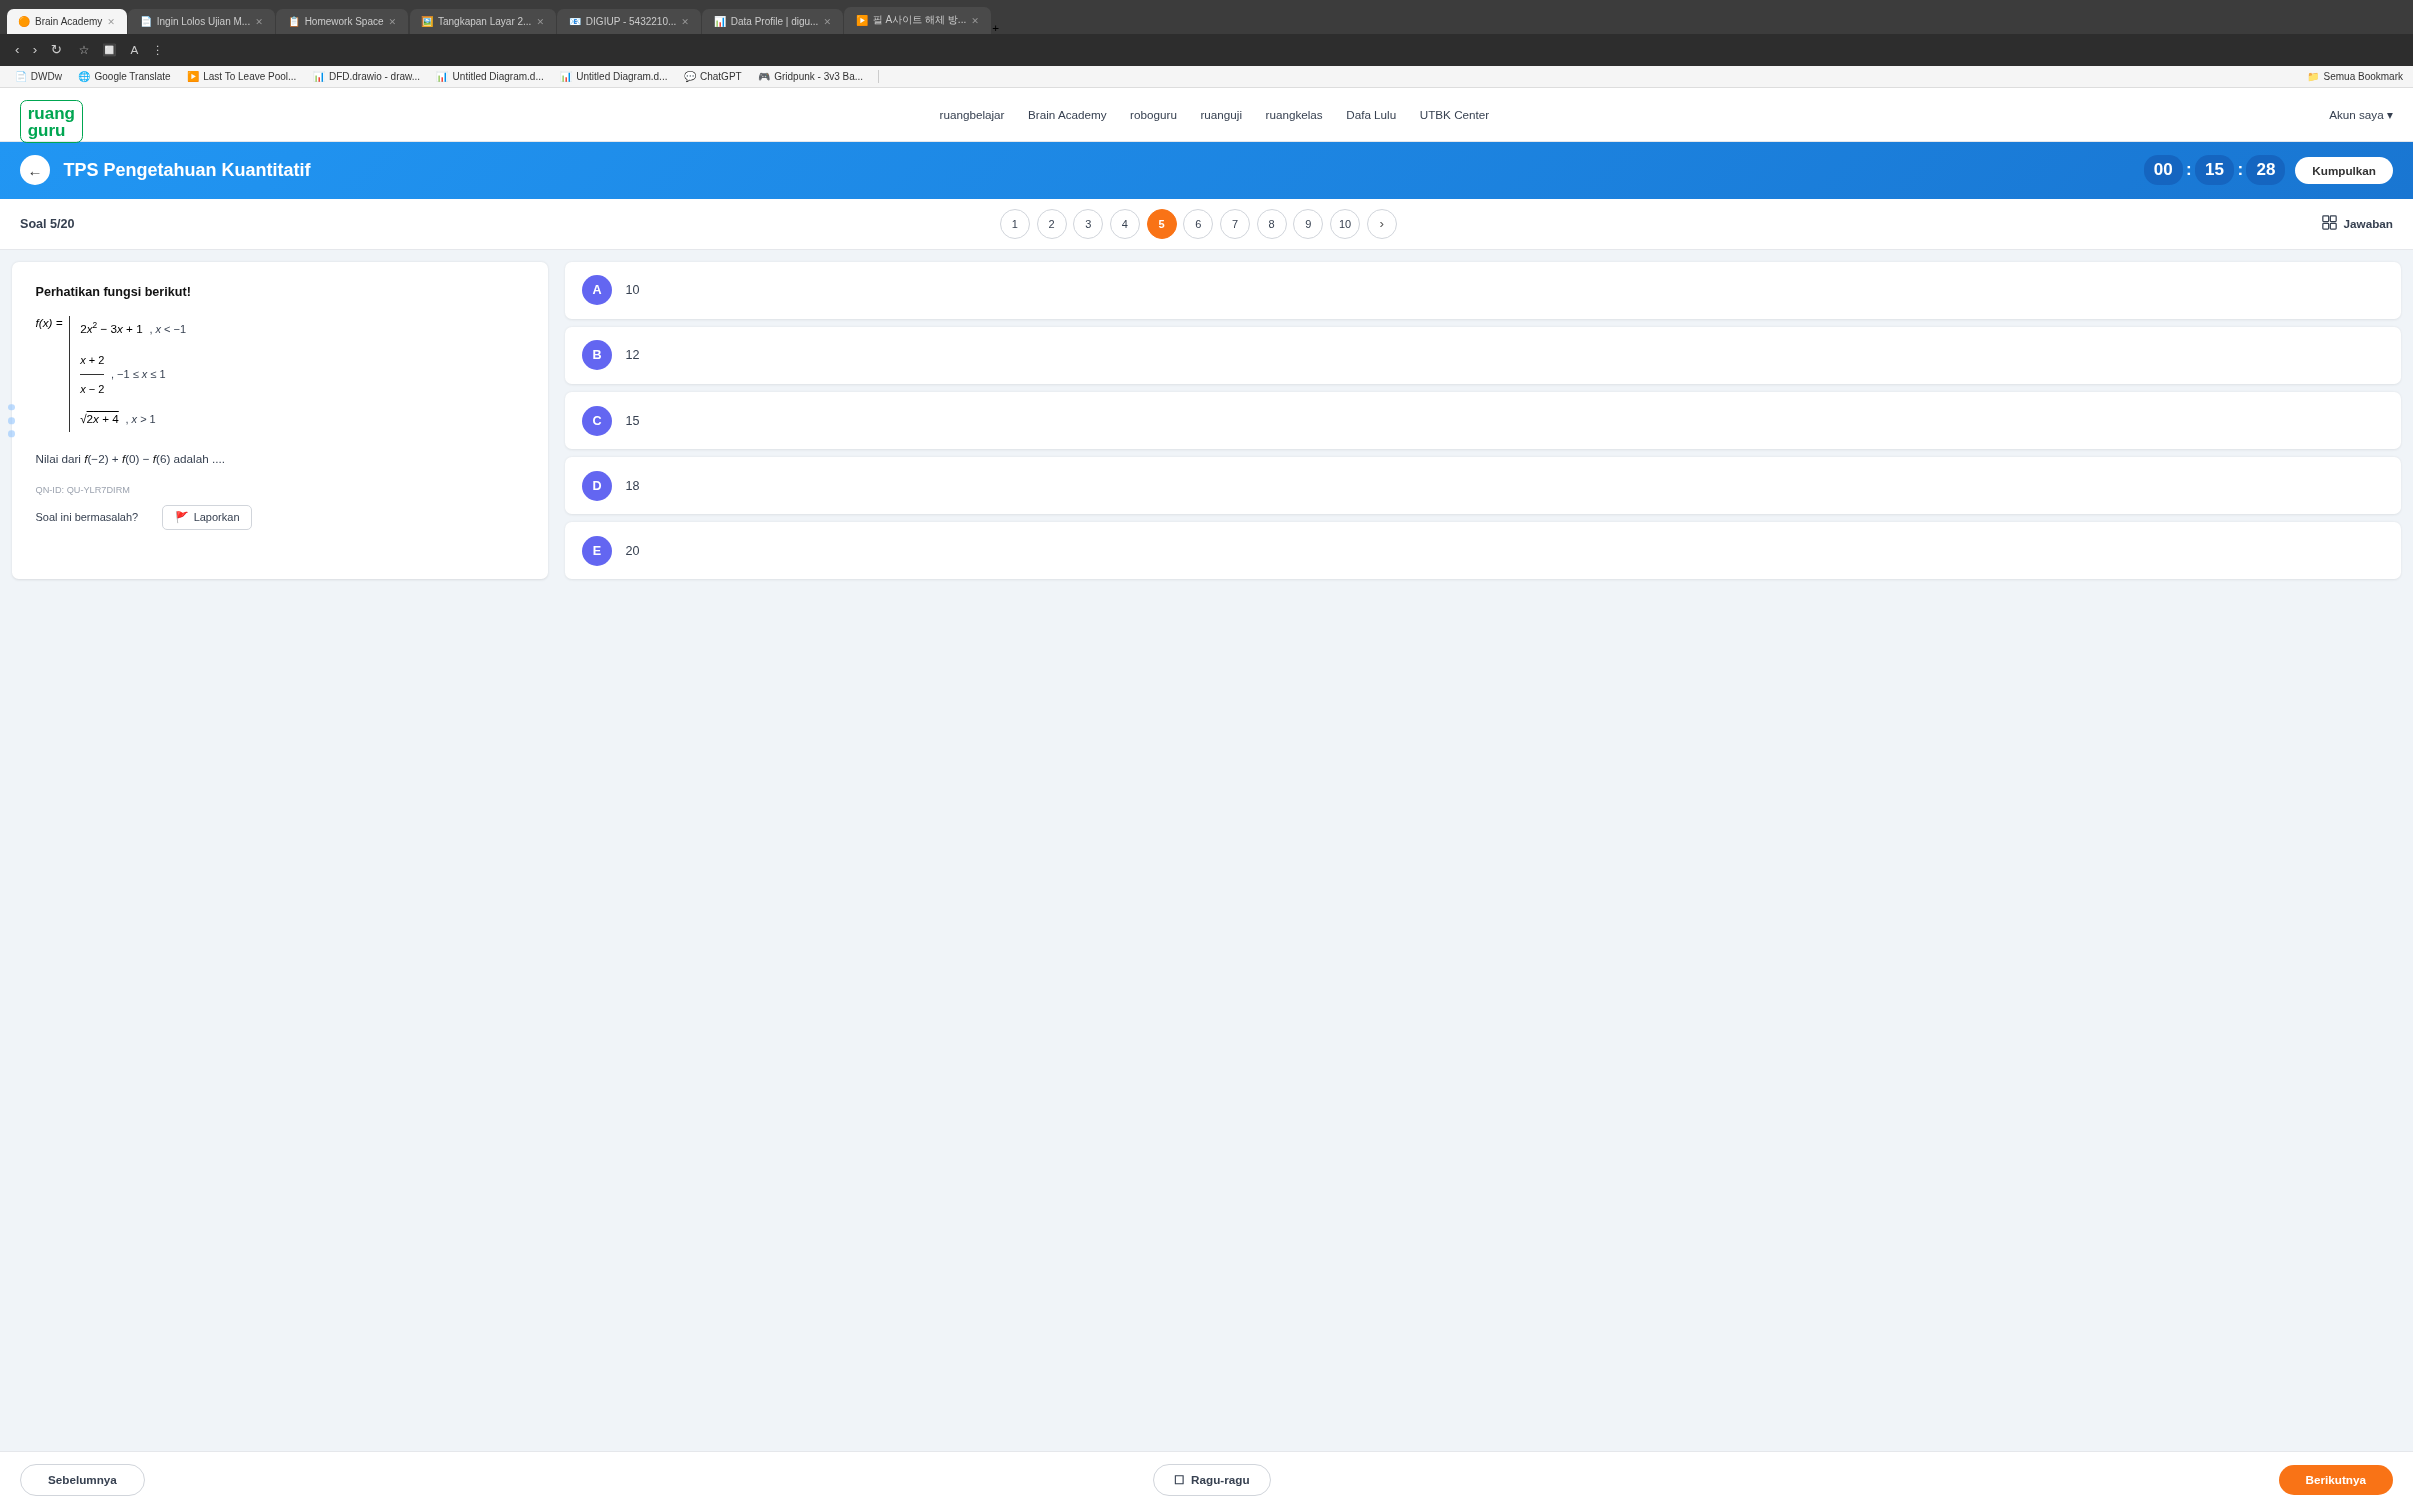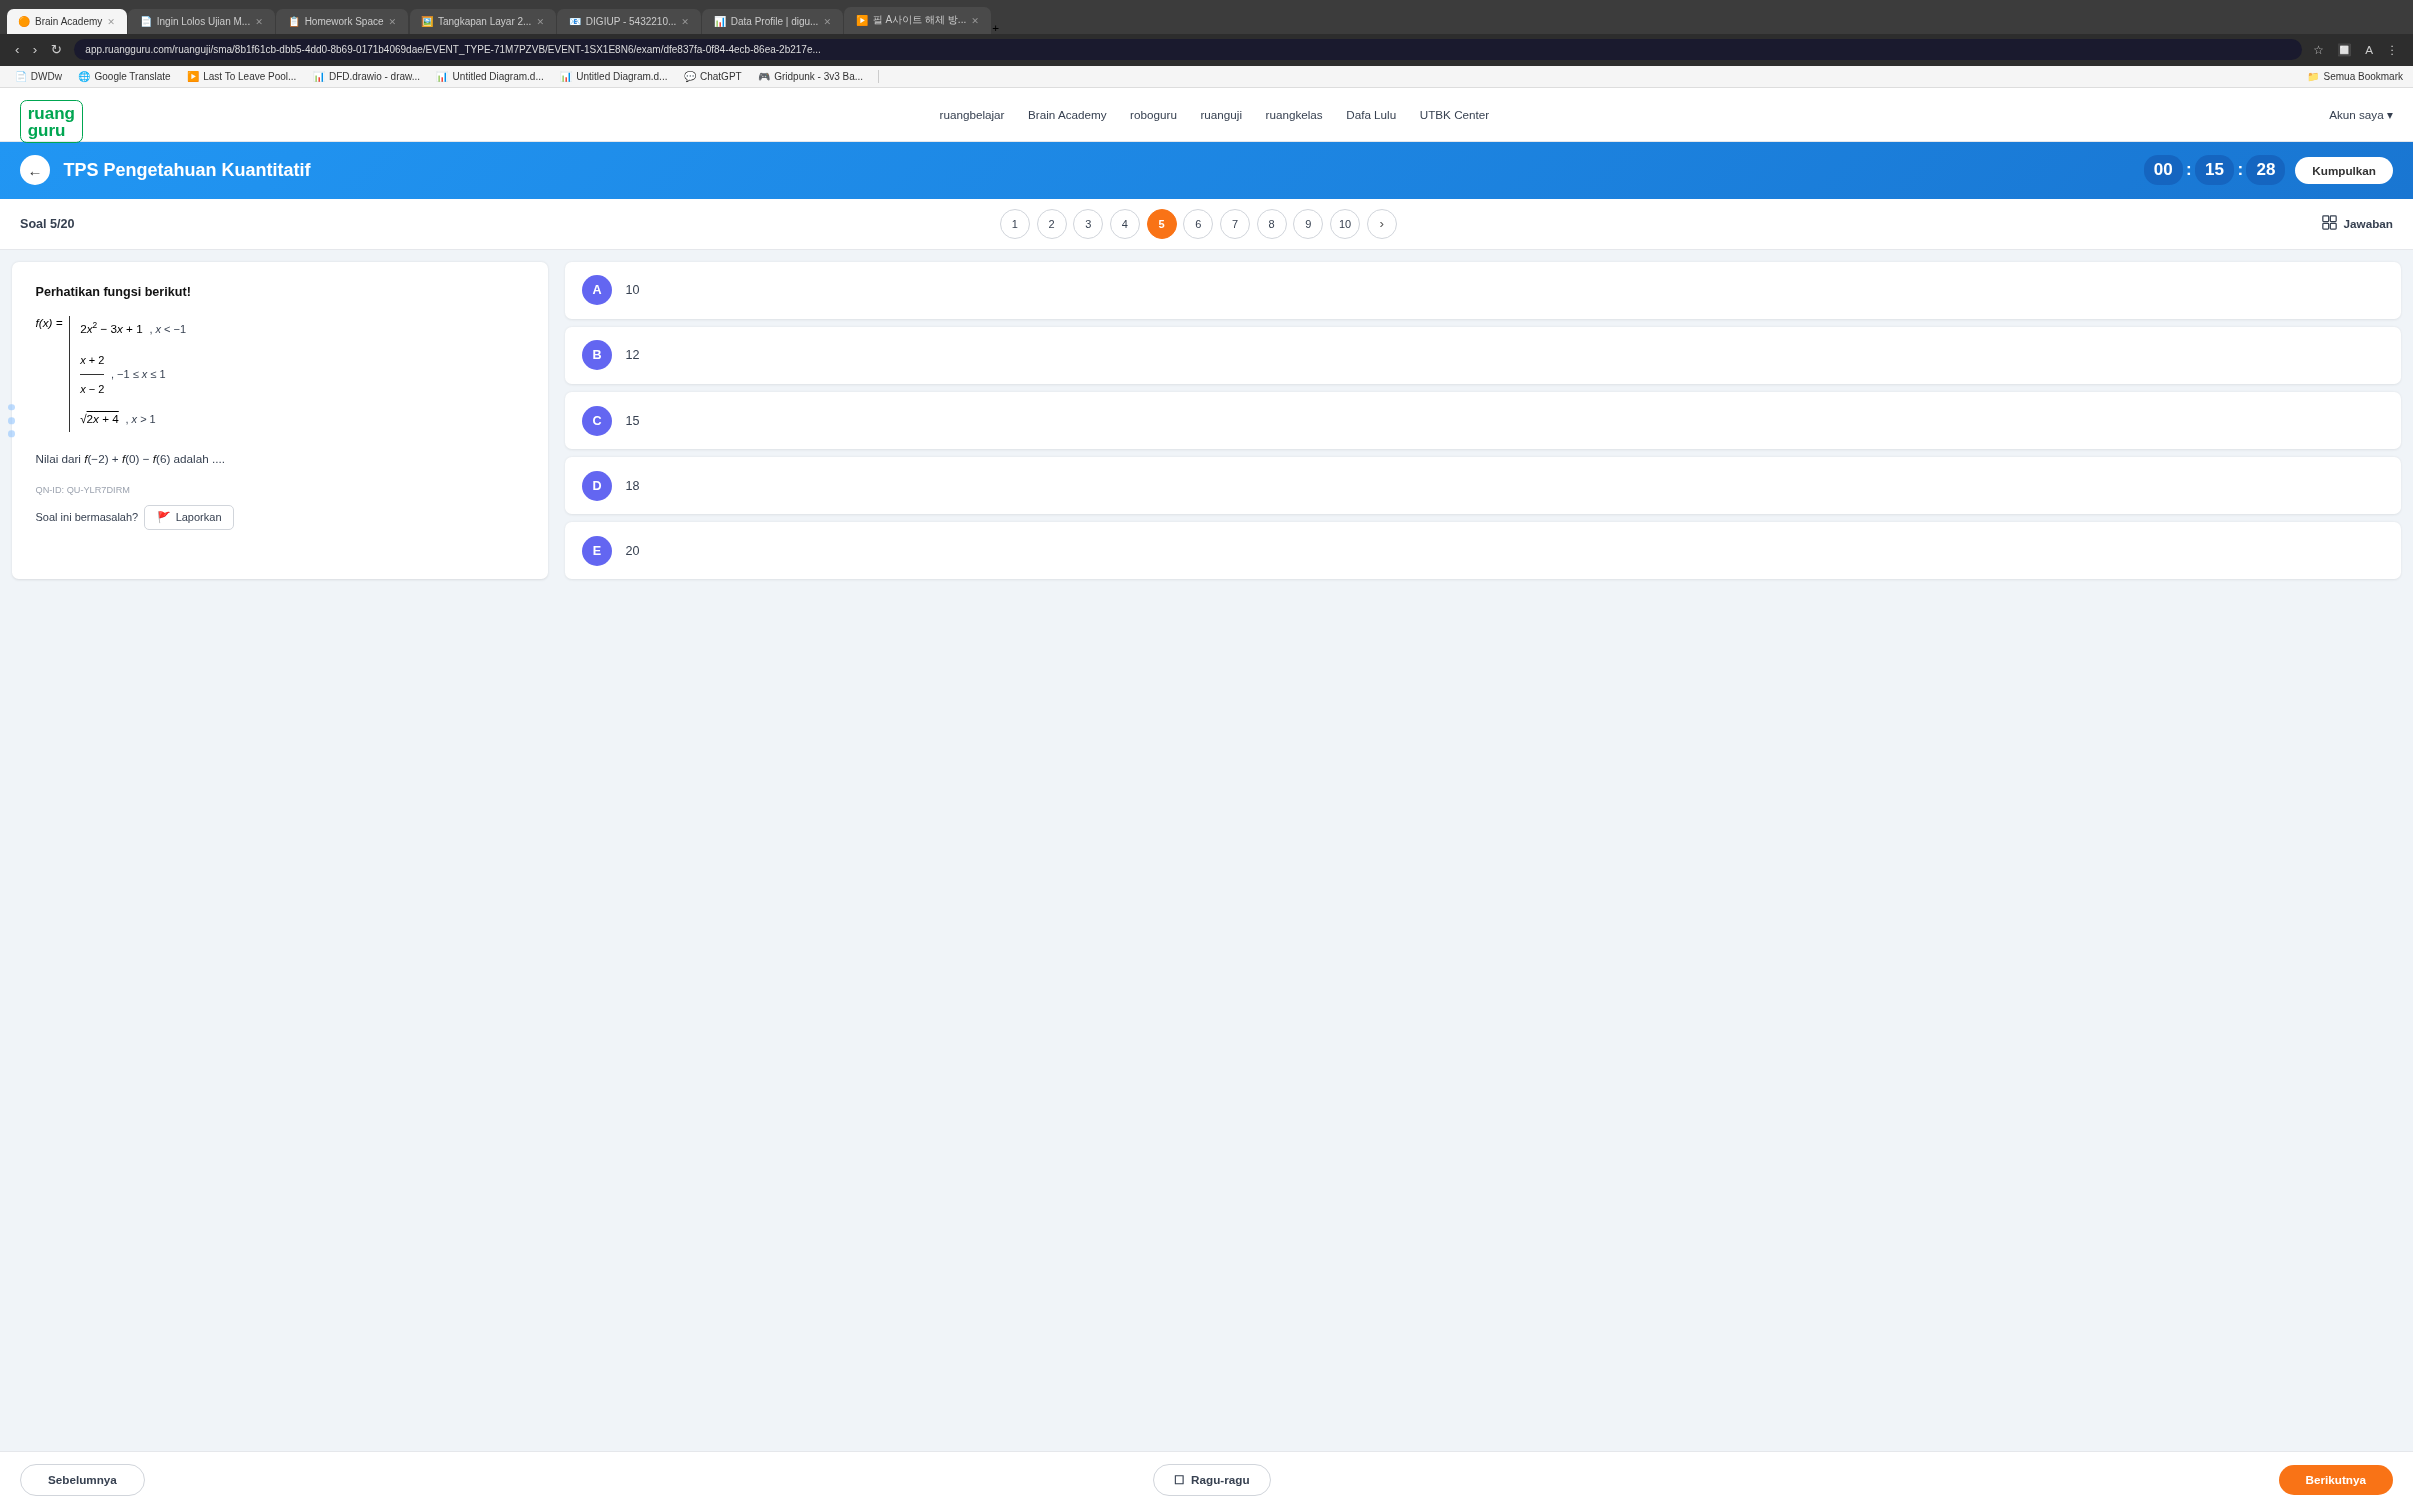--- a/index.html
+++ b/index.html
@@ -58,21 +58,21 @@
     .main-content { display: flex; gap: 0; padding: 12px; background: #f0f4f8; min-height: 335px; }
     .question-panel { background: white; border-radius: 6.7px; padding: 23.5px; flex: 0 0 536px; max-width: 536px; margin-right: 17px; box-shadow: 0 0.8px 2.5px rgba(0,0,0,0.1); }
     .question-text-header { font-weight: 700; font-size: 12.6px; color: #111; margin-bottom: 17px; }
     .function-display { margin: 13.4px 0 20px; font-size: 11.7px; }
     .fraction { display: inline-flex; flex-direction: column; align-items: center; }
     .fraction .num { border-bottom: 0.8px solid #333; padding-bottom: 1.7px; font-size: 11px; }
     .fraction .den { padding-top: 1.7px; font-size: 11px; }
     .question-instruction { font-size: 11.7px; color: #374151; margin-top: 13.4px; }
     .question-instruction em { font-style: italic; color: #111; }
     .qn-id { font-size: 9.2px; color: #9ca3af; margin-top: 20px; }
-    .report-section { display: flex; align-items: center; gap: 6px; margin-top: 10px; color: #374151; font-size: 11px; }
+    .report-section { display: flex; align-items: center; gap: 24px; margin-top: 10px; color: #374151; font-size: 11px; }
     .report-btn { display: flex; align-items: center; gap: 5px; border: 0.8px solid #d1d5db; border-radius: 5px; padding: 5px 11.7px; cursor: pointer; background: white; font-size: 11px; color: #374151; }
 
     
     .answers-panel { flex: 1; display: flex; flex-direction: column; gap: 8.4px; }
     .answer-option { background: white; border-radius: 6.7px; padding: 13.4px 17px; display: flex; align-items: center; gap: 13.4px; box-shadow: 0 0.8px 2.5px rgba(0,0,0,0.08); cursor: pointer; transition: box-shadow 0.15s; }
     .answer-letter { width: 30px; height: 30px; border-radius: 50%; display: flex; align-items: center; justify-content: center; color: white; font-weight: 700; font-size: 12.6px; flex-shrink: 0; }
     .answer-letter.a { background: #6366f1; }
     .answer-letter.b { background: #6366f1; }
     .answer-letter.c { background: #6366f1; }
     .answer-letter.d { background: #6366f1; }
@@ -139,21 +139,20 @@
     </div>
     <span class="new-tab">+</span>
   </div>
 
   <div class="address-bar">
     <div class="nav-buttons">
       <button class="nav-btn">‹</button>
       <button class="nav-btn">›</button>
       <button class="nav-btn">↻</button>
     </div>
-    <input class="url-bar" type="text" value="app.ruangguru.com/ruanguji/sma/8b1f61cb-dbb5-4dd0-8b69-0171b4069dae/EVENT_TYPE-71M7PZVB/EVENT-1SX1E8N6/exam/dfe837fa-0f84-4ecb-86ea-2b217e..." style="">
     <div class="browser-actions">
       <button class="browser-action-btn">☆</button>
       <button class="browser-action-btn">🔲</button>
       <button class="browser-action-btn">A</button>
       <button class="browser-action-btn">⋮</button>
     </div>
   </div>
 
   <div class="bookmarks-bar">
     <div class="bookmark-item">

